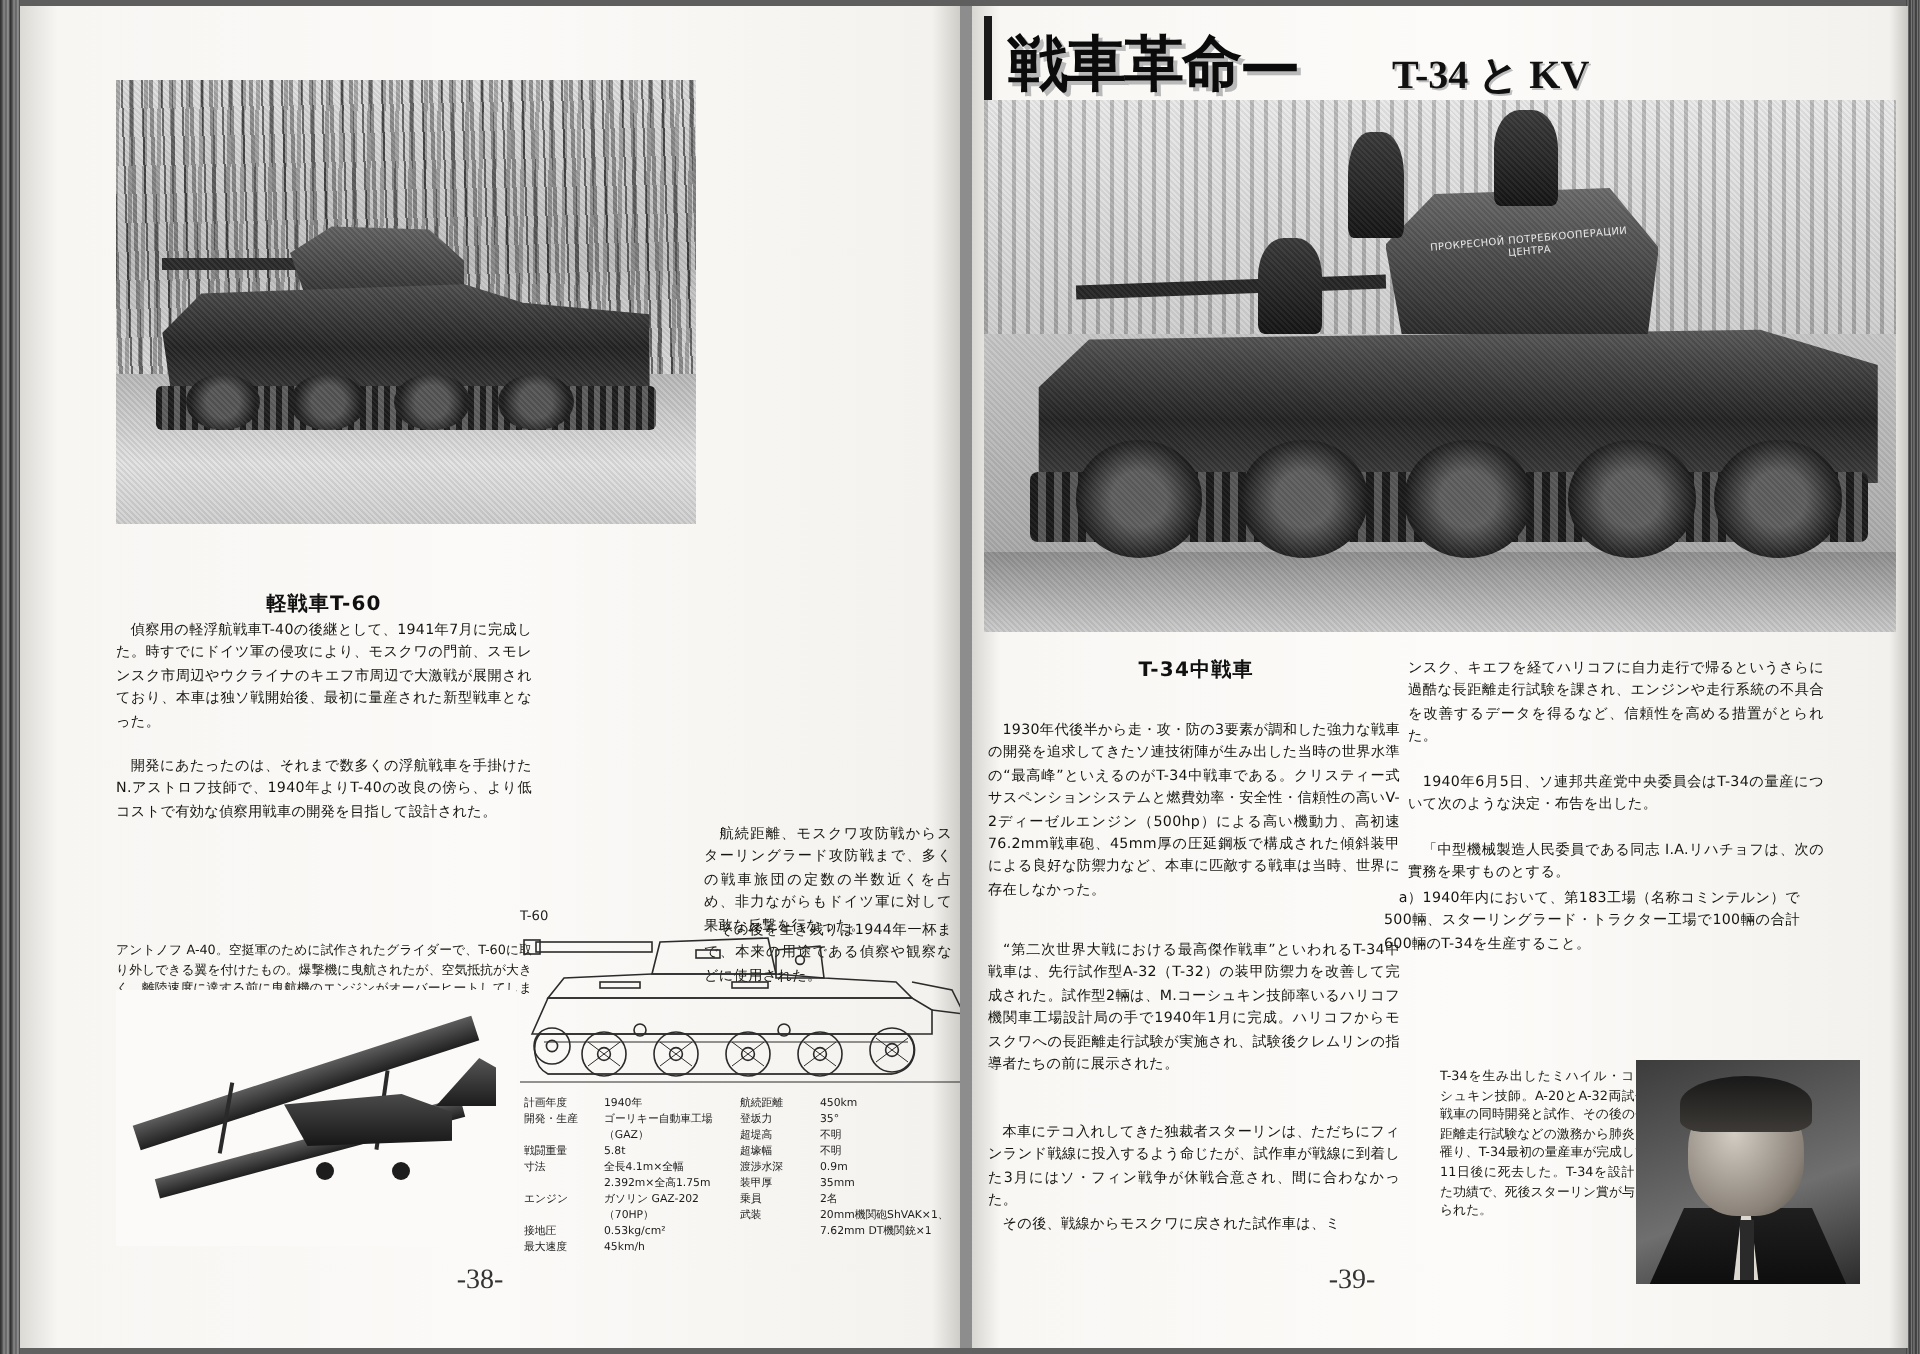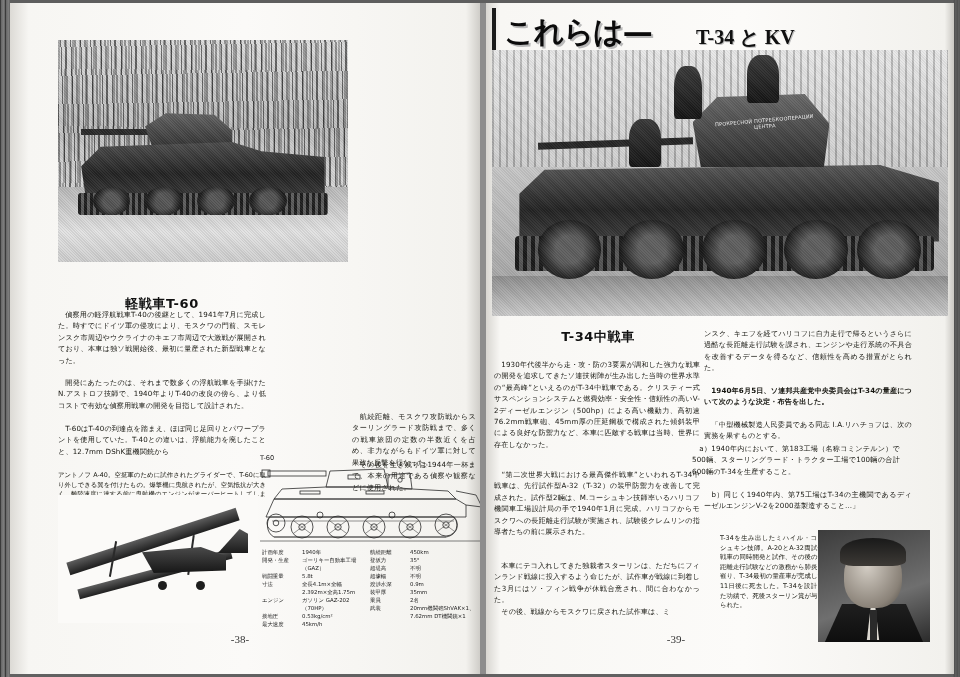--- a/index.html
+++ b/index.html
@@ -17,22 +17,22 @@
   .edge-strip-r{position:absolute;right:0;top:0;width:7px;height:677px;
       background:repeating-linear-gradient(90deg,#3a3a3a 0px,#777 1px,#2d2d2d 2px,#8d8d8d 3px);}
   .top-bar{position:absolute;left:0;top:0;width:960px;height:3px;background:#5e5e5e;}
   .bot-bar{position:absolute;left:0;bottom:0;width:960px;height:3px;background:#616161;}
 
   
   .jp{font-family:"DejaVu Sans",sans-serif;color:#1a1a1a;}
   .body-col{font-family:"DejaVu Sans",sans-serif;font-size:7.1px;line-height:11.4px;
      color:#15150f;text-align:justify;letter-spacing:.15px;}
   .caption{font-family:"DejaVu Sans",sans-serif;font-size:6.4px;line-height:9.6px;color:#17170f;text-align:justify;}
-  .sec-head{font-family:"DejaVu Sans",sans-serif;font-weight:bold;font-size:13px;text-align:center;color:#111;letter-spacing:.6px;}
-  .page-num{font-family:"Liberation Serif",serif;font-size:11px;color:#333;text-align:center;}
+  .sec-head{font-family:"DejaVu Sans",sans-serif;font-weight:bold;font-size:10px;text-align:center;color:#111;letter-spacing:.6px;}
+  .page-num{font-family:"Liberation Serif",serif;font-size:14px;color:#333;text-align:center;}
 
   
   #photo-t60{position:absolute;left:48px;top:37px;width:290px;height:222px;overflow:hidden;
      background:#7e7e7e;}
   #photo-t60 .forest{position:absolute;inset:0;
      background:
        repeating-linear-gradient(88deg, rgba(20,20,20,.55) 0 1px, rgba(235,235,235,.25) 1px 4px, rgba(60,60,60,.45) 4px 6px, rgba(245,245,245,.3) 6px 10px),
        repeating-linear-gradient(91deg, rgba(0,0,0,.35) 0 2px, rgba(255,255,255,.15) 2px 7px),
        linear-gradient(180deg,#cfcfcf 0%,#9d9d9d 40%,#bdbdbd 62%,#d8d8d8 100%);}
   #photo-t60 .ground{position:absolute;left:0;bottom:0;width:100%;height:34%;
@@ -150,21 +150,20 @@
       <div class="wheel" style="left:48%"></div>
       <div class="wheel" style="left:66%"></div>
       <div class="grain"></div>
     </div>
 
 
     <div class="sec-head" style="position:absolute;left:48px;top:292px;width:208px;">軽戦車T-60</div>
 
     <div class="body-col" style="position:absolute;left:48px;top:306px;width:208px;">　偵察用の軽浮航戦車T-40の後継として、1941年7月に完成した。時すでにドイツ軍の侵攻により、モスクワの門前、スモレンスク市周辺やウクライナのキエフ市周辺で大激戦が展開されており、本車は独ソ戦開始後、最初に量産された新型戦車となった。</div>
     <div class="body-col" style="position:absolute;left:48px;top:374px;width:208px;">　開発にあたったのは、それまで数多くの浮航戦車を手掛けたN.アストロフ技師で、1940年よりT-40の改良の傍ら、より低コストで有効な偵察用戦車の開発を目指して設計された。</div>
-    <div class="body-col" style="position:absolute;left:48px;top:420px;width:208px;">　T-60はT-40の到達点を踏まえ、ほぼ同じ足回りとパワープラントを使用していた。T-40との違いは、浮航能力を廃したことと、12.7mm DShK重機関銃から</div>
 
     <div class="caption" style="position:absolute;left:48px;top:468px;width:208px;">アントノフ A-40。空挺軍のために試作されたグライダーで、T-60に取り外しできる翼を付けたもの。爆撃機に曳航されたが、空気抵抗が大きく、離陸速度に達する前に曳航機のエンジンがオーバーヒートしてしまう有様だった。</div>
 
     <div id="glider">
       <div class="bg"></div>
       <div class="wing w1"></div>
       <div class="wing w2"></div>
       <div class="strutA"></div>
       <div class="strutB"></div>
       <div class="body"></div>
@@ -331,21 +330,21 @@
       </div>
     </div>
 
     <div class="page-num" style="position:absolute;left:200px;top:630px;width:60px;">-38-</div>
   </div>
 
   <div class="page page-right">
 
     <div id="title-band" style="left:6px;top:5px;">
       <div class="title-rule"></div>
-      <div class="title-main jp">これらは—</div>
+      <div class="title-main jp">戦車革命—</div>
       <div class="title-sub">T-34 と KV</div>
     </div>
 
     <div id="photo-t34" style="left:6px;top:47px;width:456px;height:266px;">
       <div class="sky"></div>
       <div class="treeline"></div>
       <div class="ground"></div>
       <div class="gun"></div>
       <div class="hull"></div>
       <div class="turret"></div>
@@ -363,24 +362,23 @@
     </div>
 
     <div class="sec-head" style="position:absolute;left:12px;top:325px;width:200px;">T-34中戦車</div>
 
     <div class="body-col" style="position:absolute;left:8px;top:356px;width:206px;">　1930年代後半から走・攻・防の3要素が調和した強力な戦車の開発を追求してきたソ連技術陣が生み出した当時の世界水準の“最高峰”といえるのがT-34中戦車である。クリスティー式サスペンションシステムと燃費効率・安全性・信頼性の高いV-2ディーゼルエンジン（500hp）による高い機動力、高初速76.2mm戦車砲、45mm厚の圧延鋼板で構成された傾斜装甲による良好な防禦力など、本車に匹敵する戦車は当時、世界に存在しなかった。</div>
     <div class="body-col" style="position:absolute;left:8px;top:466px;width:206px;">　“第二次世界大戦における最高傑作戦車”といわれるT-34中戦車は、先行試作型A-32（T-32）の装甲防禦力を改善して完成された。試作型2輛は、M.コーシュキン技師率いるハリコフ機関車工場設計局の手で1940年1月に完成。ハリコフからモスクワへの長距離走行試験が実施され、試験後クレムリンの指導者たちの前に展示された。</div>
     <div class="body-col" style="position:absolute;left:8px;top:557px;width:206px;">　本車にテコ入れしてきた独裁者スターリンは、ただちにフィンランド戦線に投入するよう命じたが、試作車が戦線に到着した3月にはソ・フィン戦争が休戦合意され、間に合わなかった。</div>
     <div class="body-col" style="position:absolute;left:8px;top:603px;width:206px;">　その後、戦線からモスクワに戻された試作車は、ミ</div>
 
     <div class="body-col" style="position:absolute;left:218px;top:325px;width:208px;">ンスク、キエフを経てハリコフに自力走行で帰るというさらに過酷な長距離走行試験を課され、エンジンや走行系統の不具合を改善するデータを得るなど、信頼性を高める措置がとられた。</div>
-    <div class="body-col" style="position:absolute;left:218px;top:382px;width:208px;font-weight:bold;">　1940年6月5日、ソ連邦共産党中央委員会はT-34の量産について次のような決定・布告を出した。</div>
+    <div class="body-col" style="position:absolute;left:218px;top:382px;width:208px;">　1940年6月5日、ソ連邦共産党中央委員会はT-34の量産について次のような決定・布告を出した。</div>
     <div class="body-col" style="position:absolute;left:218px;top:416px;width:208px;">　「中型機械製造人民委員である同志 I.A.リハチョフは、次の實務を果すものとする。</div>
     <div class="body-col" style="position:absolute;left:206px;top:440px;width:208px;">　a）1940年内において、第183工場（名称コミンテルン）で500輛、スターリングラード・トラクター工場で100輛の合計600輛のT-34を生産すること。</div>
-    <div class="body-col" style="position:absolute;left:218px;top:486px;width:208px;">　b）同じく1940年内、第75工場はT-34の主機関であるディーゼルエンジンV-2を2000基製造すること…」</div>
 
     <div class="caption" id="rp-cap" style="left:234px;top:531px;width:104px;">T-34を生み出したミハイル・コーシュキン技師。A-20とA-32両試作戦車の同時開発と試作、その後の長距離走行試験などの激務から肺炎に罹り、T-34最初の量産車が完成して11日後に死去した。T-34を設計した功績で、死後スターリン賞が与えられた。</div>
 
     <div id="portrait" style="left:332px;top:527px;width:112px;height:112px;">
       <div class="bg"></div>
       <div class="suit"></div>
       <div class="shirt"></div>
       <div class="tie"></div>
       <div class="head"></div>
       <div class="hair"></div>

